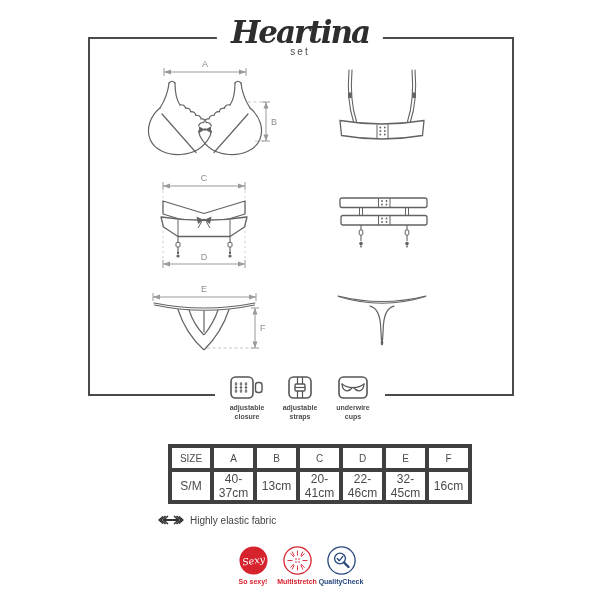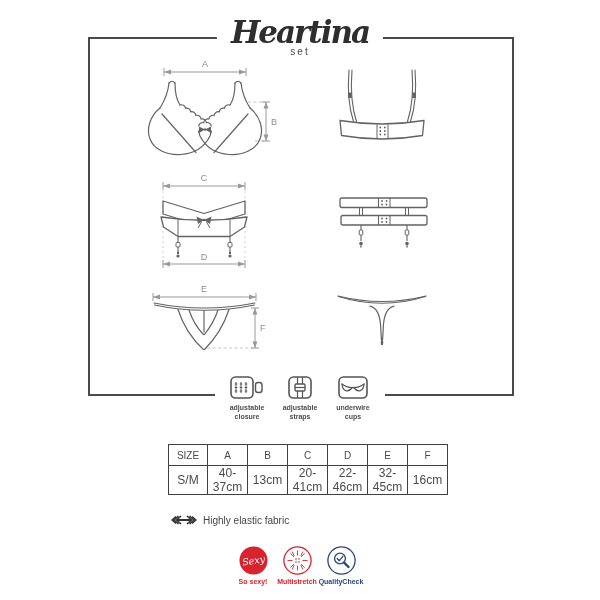--- a/index.html
+++ b/index.html
@@ -17,27 +17,27 @@
   .drawing{position:absolute;}
   .dim-text{font-family:"Liberation Sans",sans-serif;font-size:9px;fill:#8d8d8d;}
   
   #features{position:absolute;top:375px;left:300px;transform:translateX(-50%);
             display:flex;gap:13px;background:#fff;padding:0 12px;z-index:5;}
   .feature{display:flex;flex-direction:column;align-items:center;width:40px;}
   .feature-label{margin-top:3px;font-size:7px;font-weight:bold;line-height:8.5px;
                  color:#4d4d4d;text-align:center;}
   
   #size-table{position:absolute;left:168px;top:444px;border-collapse:collapse;}
-  #size-table th,#size-table td{border:1px solid #404040;text-align:center;
+  #size-table th,#size-table td{border:4px solid #404040;text-align:center;
       font-weight:normal;color:#4a4a4a;padding:0;height:20px;}
   #size-table th{font-size:10px;width:39px;}
   #size-table th.size-col{width:38px;}
   #size-table td{font-size:12px;}
   
-  #fabric-note{position:absolute;left:171px;top:514px;display:flex;align-items:center;gap:6px;}
+  #fabric-note{position:absolute;left:158px;top:514px;display:flex;align-items:center;gap:6px;}
   #fabric-note .note-text{font-size:10px;color:#444;}
   
   #badges{position:absolute;top:546px;left:297px;transform:translateX(-50%);display:flex;}
   .badge{display:flex;flex-direction:column;align-items:center;width:44px;}
   .badge-label{margin-top:3px;font-size:7px;font-weight:bold;white-space:nowrap;}
   .lbl-red{color:#d6232e;}
   .lbl-blue{color:#7f9ab9;}
   .lbl-navy{color:#27477d;}
 </style>
 </head>

